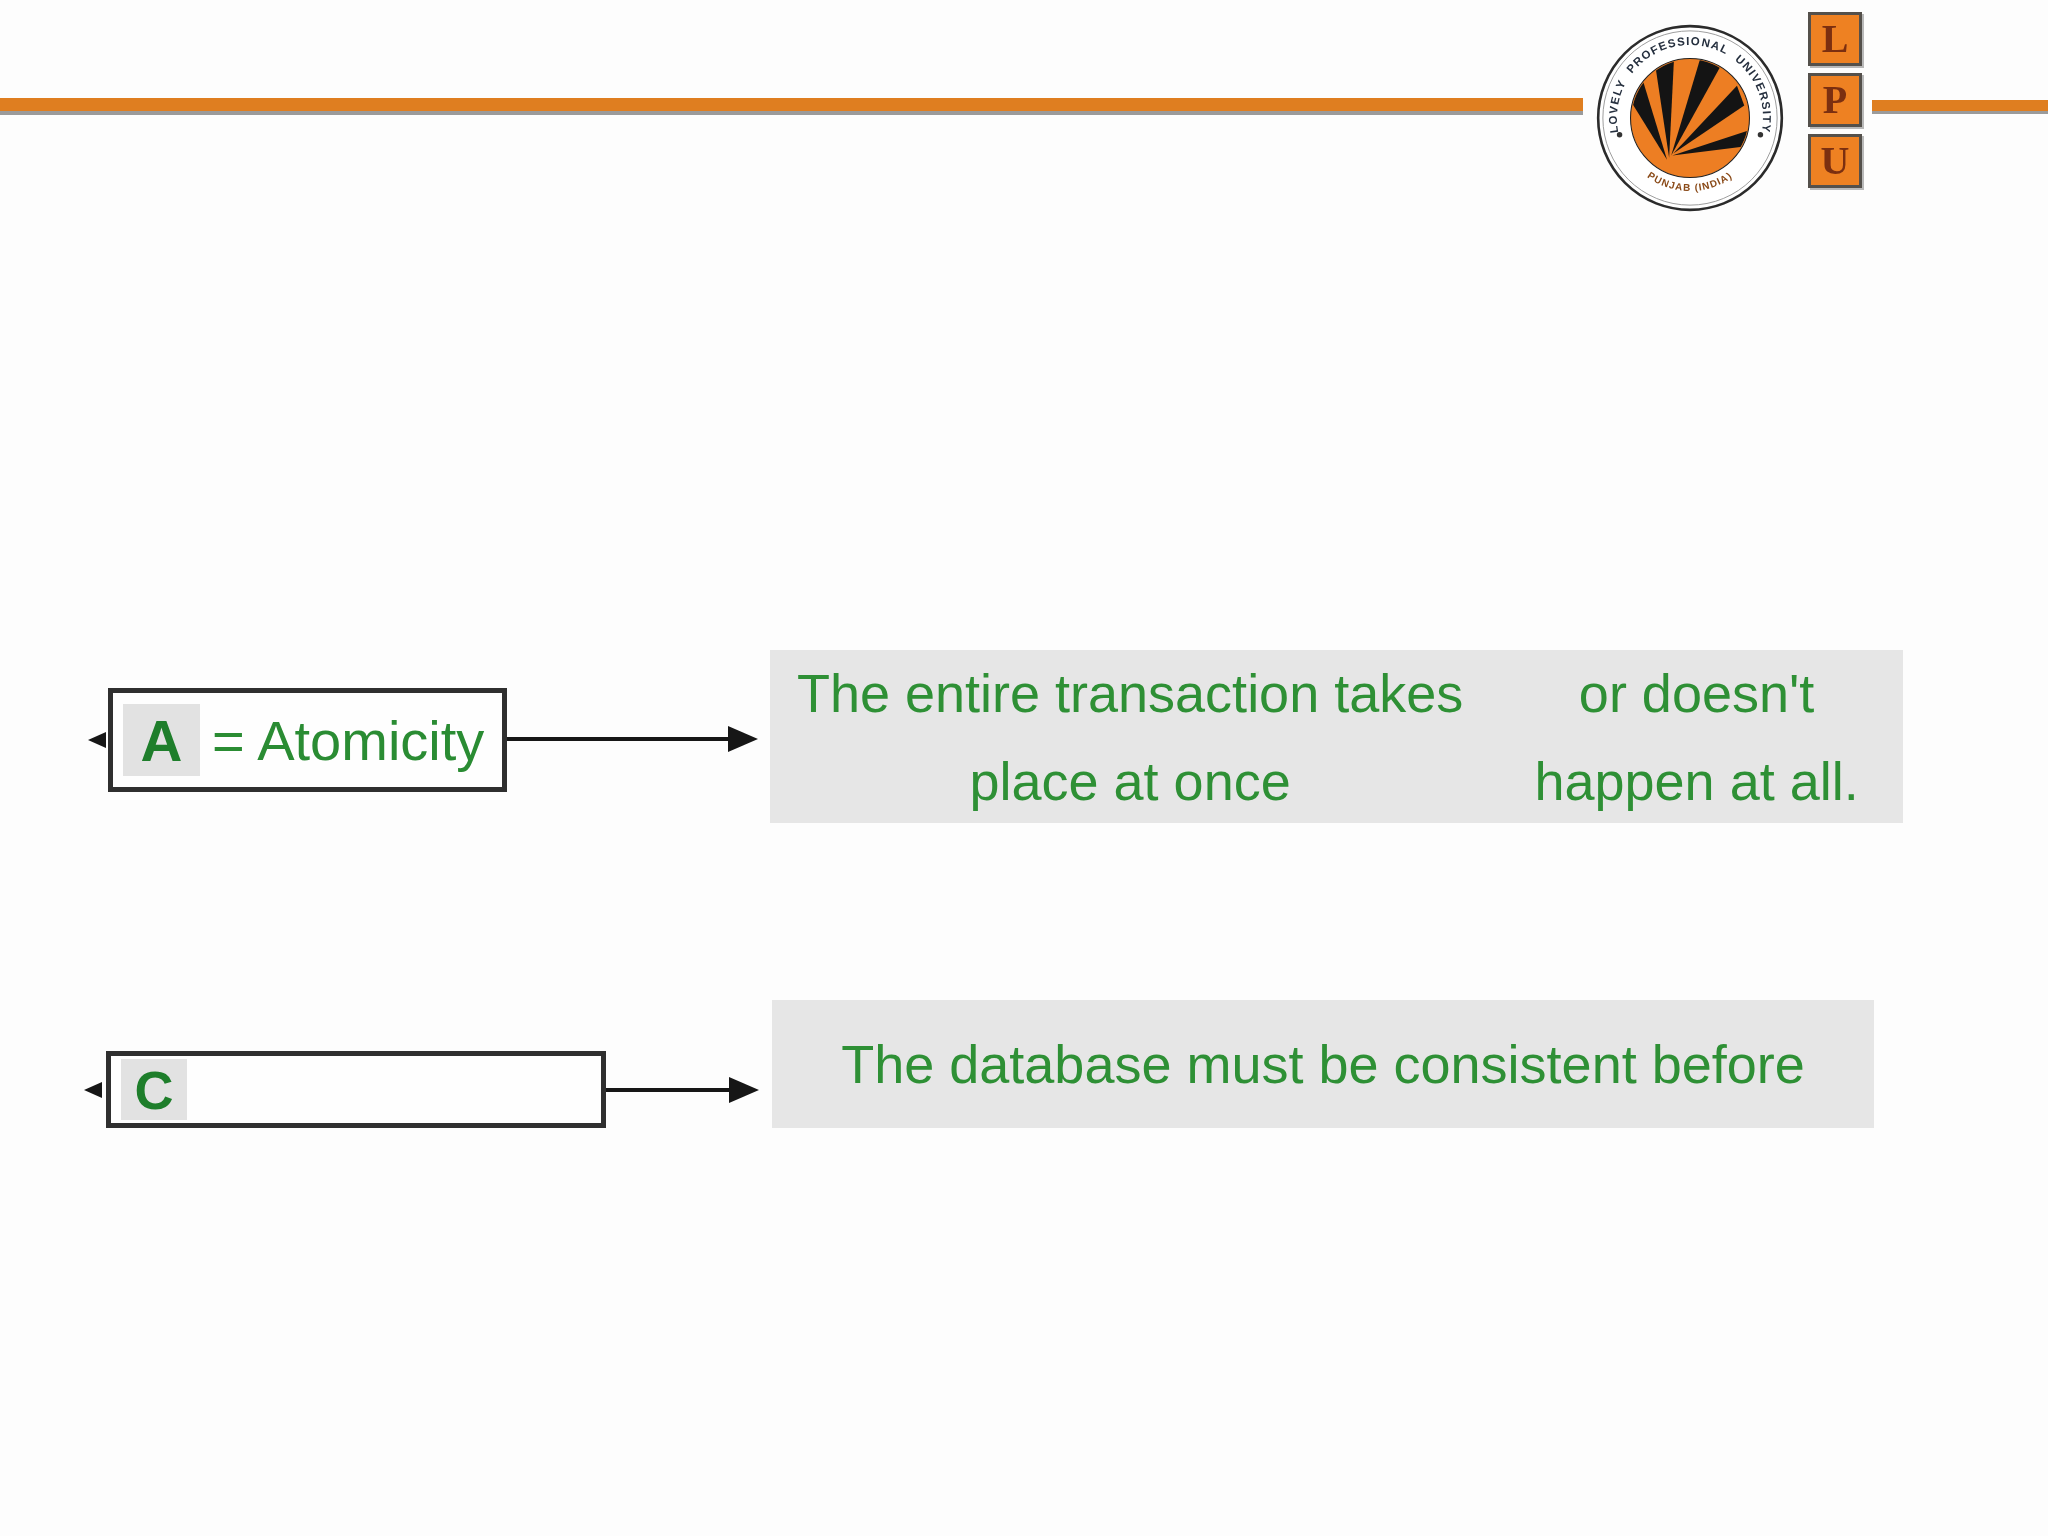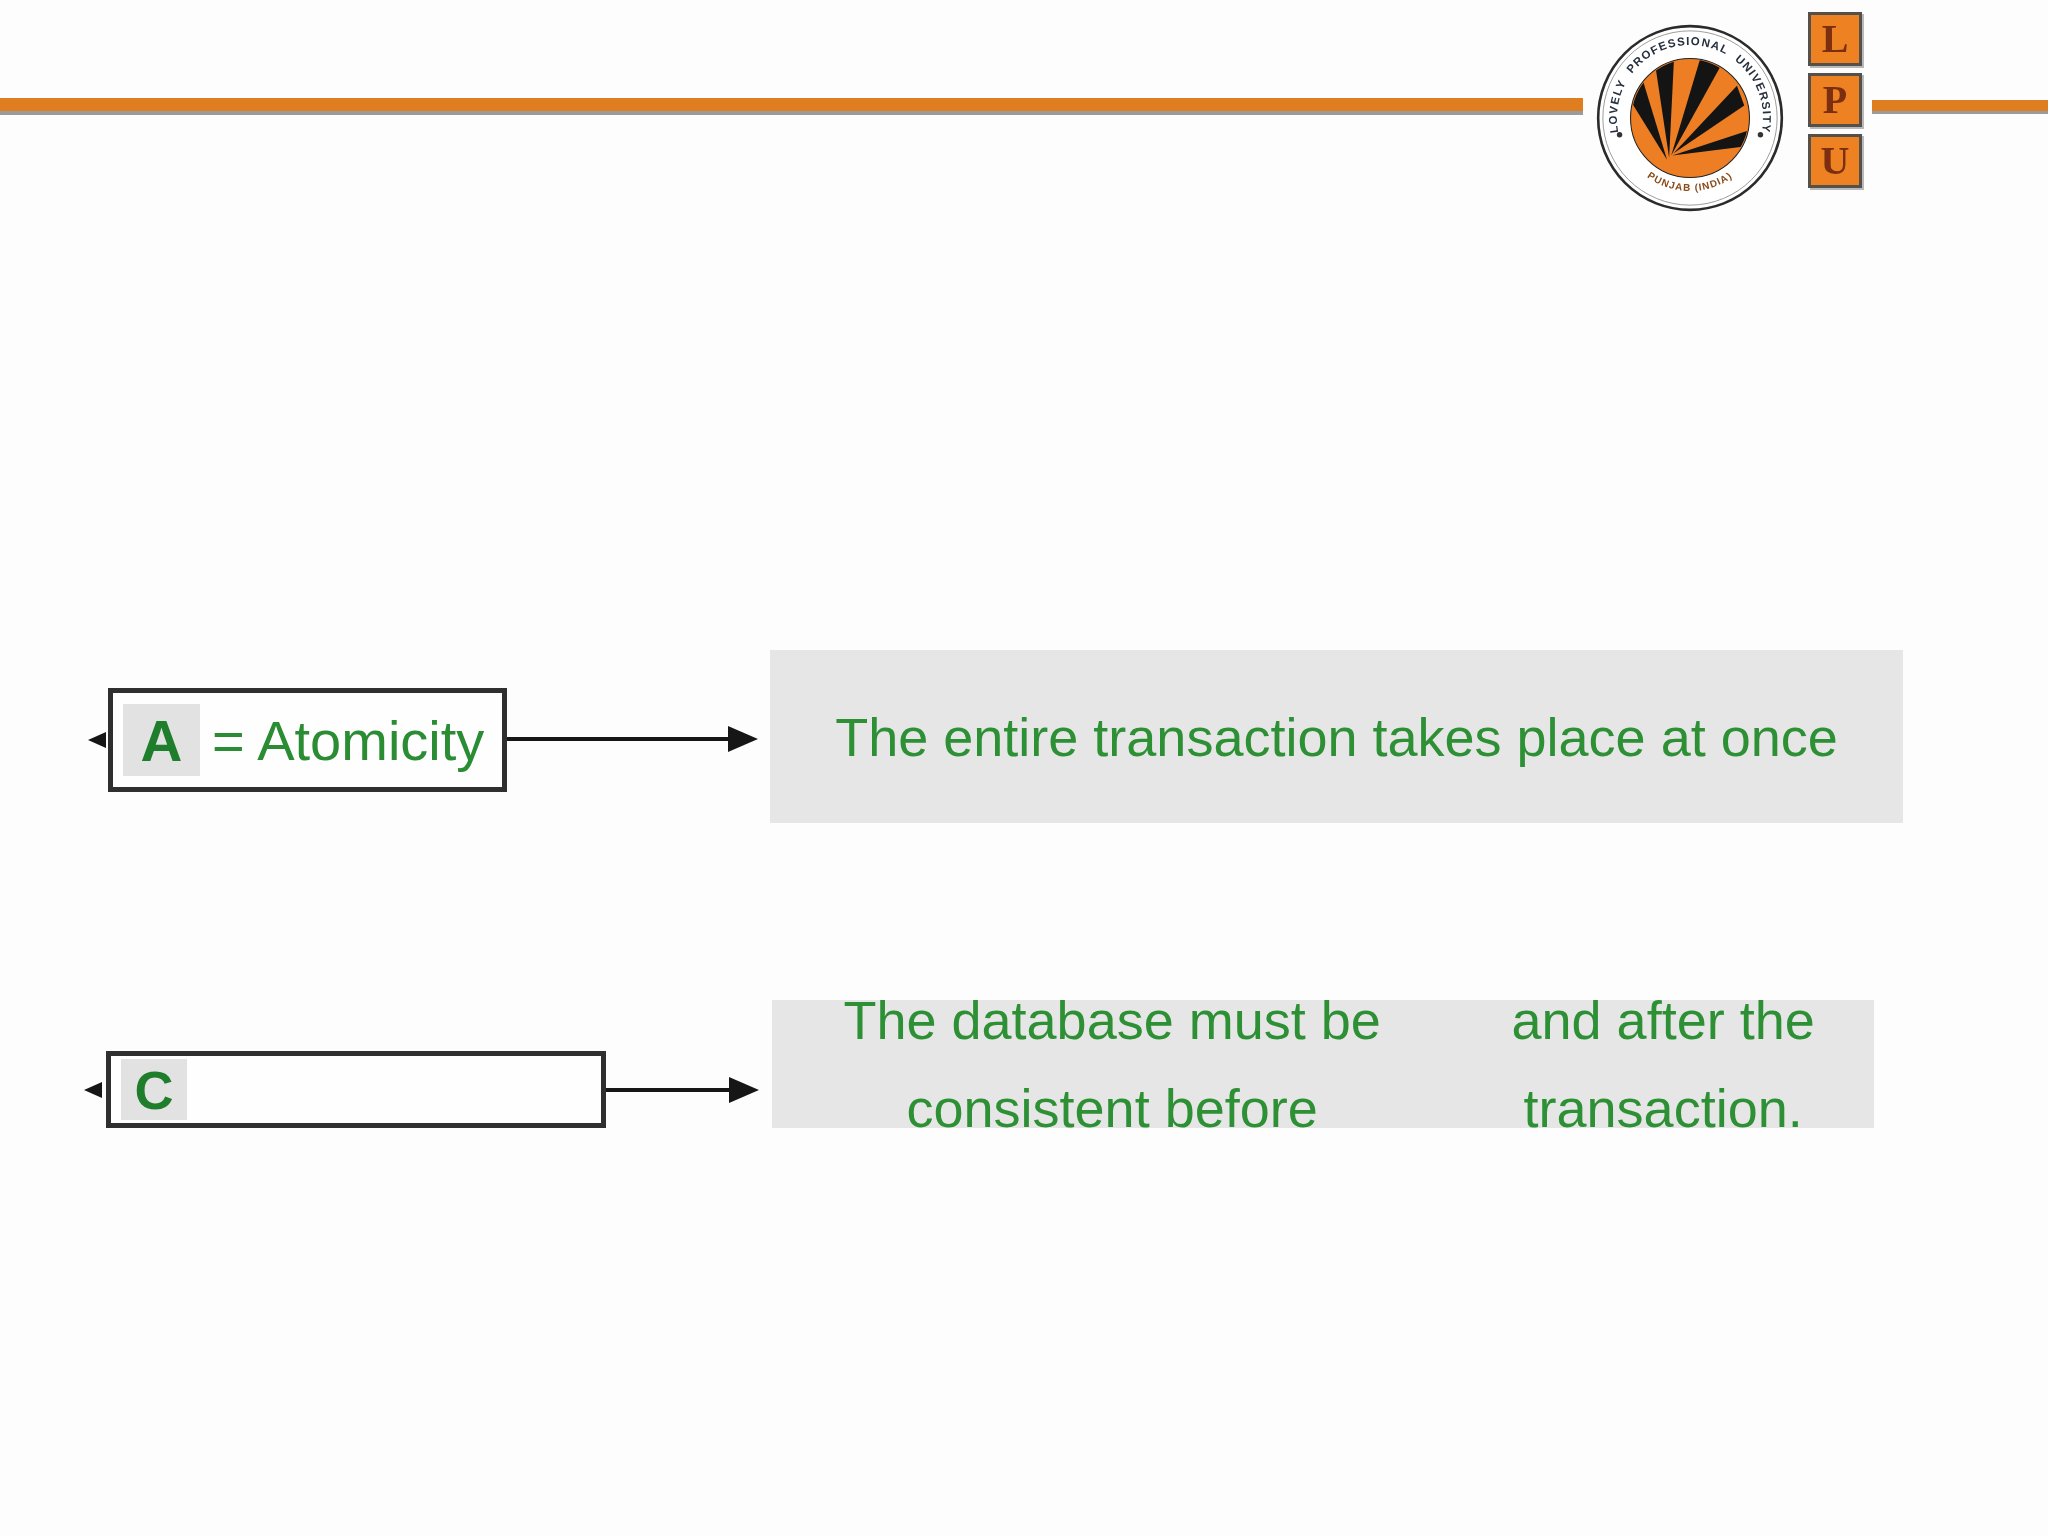--- a/index.html
+++ b/index.html
@@ -122,24 +122,24 @@
 
 <div class="abs stub stub-a"></div>
 <div class="abs term-box term-box-a">
   <span class="chip chip-a">A</span>
   <span class="term-label term-label-a">= Atomicity</span>
 </div>
 <div class="abs connector connector-a"></div>
 <div class="abs arrowhead arrowhead-a"></div>
 <div class="abs desc-box desc-box-a">
   <div>The entire transaction takes place at once</div>
+  <div>or doesn't happen at all.</div>
 </div>
 
 <div class="abs stub stub-c"></div>
 <div class="abs term-box term-box-c">
   <span class="chip chip-c">C</span>
 </div>
 <div class="abs connector connector-c"></div>
 <div class="abs arrowhead arrowhead-c"></div>
 <div class="abs desc-box desc-box-c">
   <div>The database must be consistent before</div>
-  <div>and after the transaction.</div>
 </div>
 
 </body></html>

